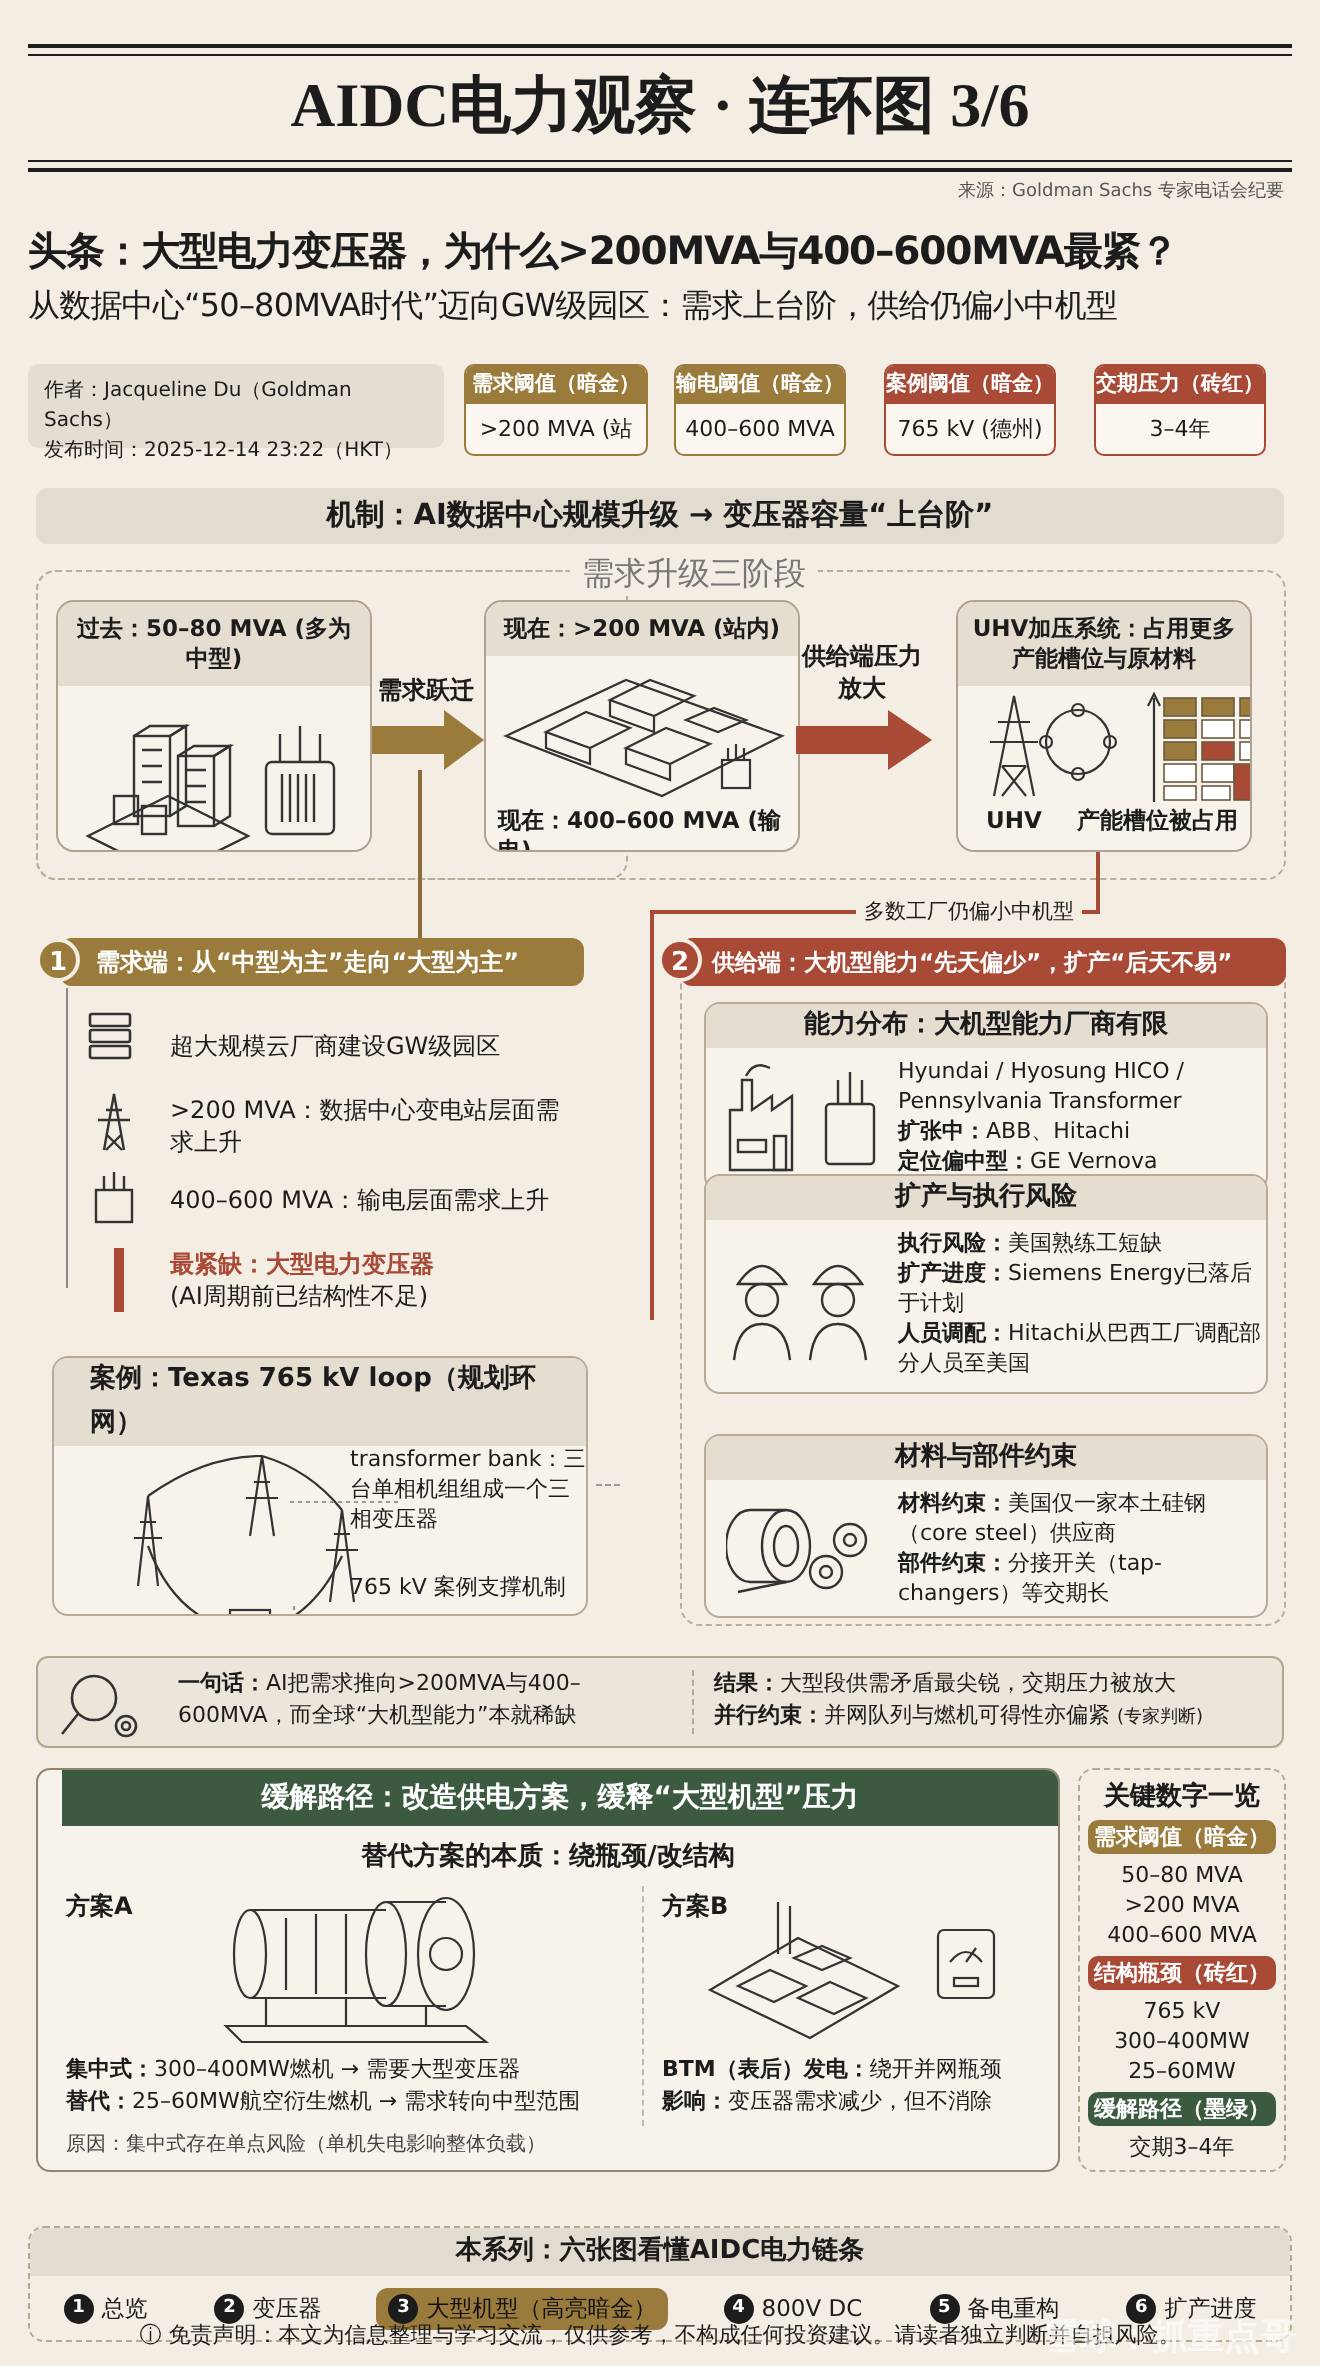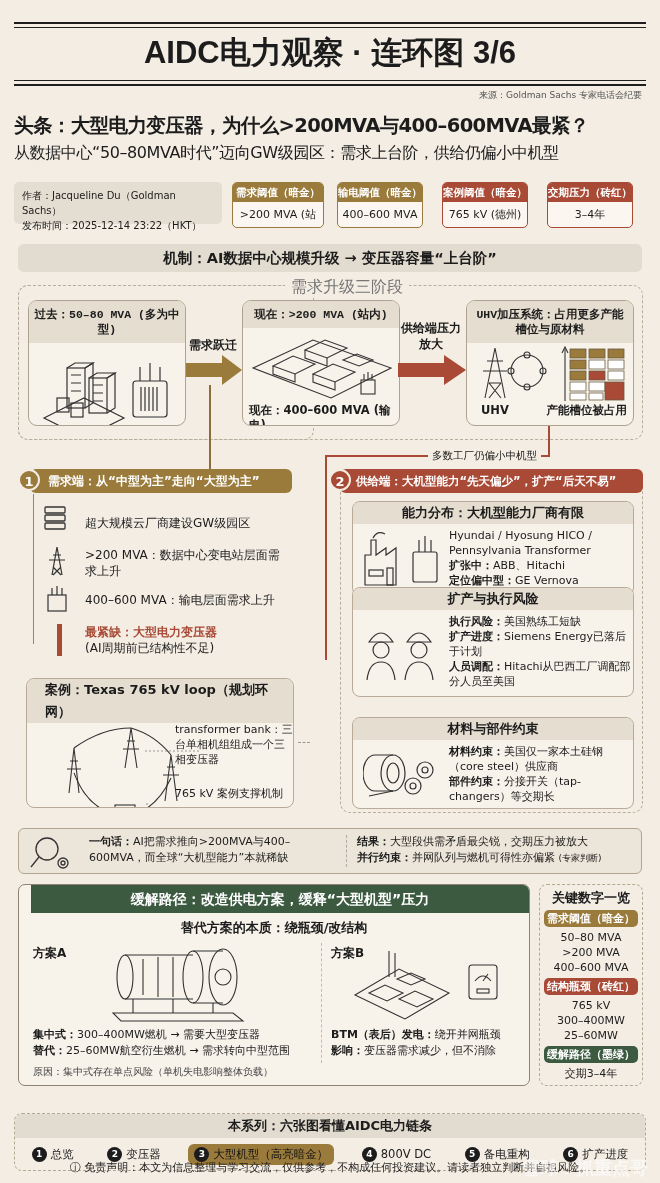--- a/index.html
+++ b/index.html
@@ -11,37 +11,37 @@
     position: relative;
   }
   .abs { position: absolute; }
   .gold { background: #9a7b3c; }
   .brick { background: #a84a36; }
   .green { background: #3b5a40; margin-left: 12px; }
 
   
   .rule { left: 14px; right: 14px; height: 2px; background: #1e1e1e; }
   .rule.thin { height: 1px; }
-  .title { left: 0; right: 0; top: 32px; text-align: center; font-family: Liberation Sans, sans-serif; font-weight: bold; font-size: 31px; letter-spacing: 0px; }
+  .title { left: 0; right: 0; top: 32px; text-align: center; font-family: Liberation Serif, serif; font-weight: bold; font-size: 31px; letter-spacing: 0px; }
   .source { right: 18px; top: 89px; font-size: 9px; color: #555; }
   .headline { left: 14px; top: 112px; font-size: 19.5px; font-weight: bold; letter-spacing: -0.6px; white-space: nowrap; }
   .subline { left: 14px; top: 143px; font-size: 16px; white-space: nowrap; letter-spacing: -0.4px; }
 
   .author { left: 14px; top: 182px; width: 208px; height: 42px; background: #e4ddd1; border-radius: 5px; font-size: 10px; padding: 6px 8px; line-height: 15px; }
   .meta-card { top: 182px; height: 46px; border: 1.5px solid #9a7b3c; border-radius: 5px; background: #fbf7f0; overflow: hidden; }
   .meta-card .lab { height: 19px; color: #fff; font-size: 10.5px; text-align: center; line-height: 19px; font-weight: bold; }
   .meta-card .val { text-align: center; font-size: 11px; line-height: 25px; }
   .meta-card.red { border-color: #a84a36; }
 
   .band { left: 18px; right: 18px; background: #e2dbcf; border-radius: 6px; text-align: center; font-weight: bold; }
   .mech { top: 244px; height: 28px; line-height: 28px; font-size: 14.5px; }
 
   .dash-box { border: 1px dashed #b9ad9c; border-radius: 10px; }
   .stage { background: #f7f2ea; border: 1.5px solid #b0a290; border-radius: 9px; overflow: hidden; }
-  .stage .hd { background: #e5ddd0; font-size: 11.5px; font-weight: bold; text-align: center; padding: 6px 4px; line-height: 15px; font-family: Liberation Mono, monospace; }
+  .stage .hd { background: #e5ddd0; font-size: 11.5px; font-weight: bold; text-align: center; padding: 6px 4px; line-height: 15px; }
   .stage-label { font-size: 12px; font-weight: bold; text-align: center; line-height: 16px; }
 
   .sec-pill { height: 24px; border-radius: 6px; color: #fff; font-weight: bold; font-size: 12px; line-height: 24px; padding-left: 18px; }
   .num-circle { width: 22px; height: 22px; border-radius: 50%; color: #fff; font-weight: bold; font-size: 13px; text-align: center; line-height: 22px; border: 2px solid #f3ede3; }
 
   .item-txt { font-size: 12px; line-height: 16px; }
   .sub-card { background: #f7f2ea; border: 1.5px solid #b8aa96; border-radius: 8px; overflow: hidden; }
   .sub-card .hd { background: #e4ddd0; text-align: center; font-weight: bold; font-size: 13px; line-height: 22px; }
   .sub-card .tx { font-size: 11px; line-height: 15px; }
   .b { font-weight: bold; }
@@ -155,21 +155,21 @@
     </g>
   </svg>
   <div style="font-size:11.5px;font-weight:bold;padding-left:6px">现在：400–600 MVA (输电)</div>
 </div>
 
 <div class="abs stage-label" style="left:400px;top:320px;width:62px">供给端压力放大</div>
 <svg class="abs" style="left:398px;top:355px" width="68" height="30">
     <path d="M0 8 H46 V0 L68 15 L46 30 V22 H0 Z" fill="#a84a36"></path>
   </svg>
 
-<div class="abs stage" style="left:466px;top:300px;width:168px;height:126px">
+<div class="abs stage" style="left:478px;top:300px;width:148px;height:126px">
   <div class="hd">UHV加压系统：占用更多产能槽位与原材料</div>
   <svg width="168" height="60" viewBox="0 0 168 60">
     <g fill="none" stroke="#333" stroke-width="1.1">
       <path d="M18 55 L28 5 L38 55 M20 18 H36 M16 28 H40 M22 40 L34 40 M22 40 L34 55 M34 40 L22 55"></path>
       <circle cx="60" cy="28" r="16"></circle>
         <circle cx="60" cy="12" r="3"></circle>
         <circle cx="76" cy="28" r="3"></circle>
         <circle cx="60" cy="44" r="3"></circle>
         <circle cx="44" cy="28" r="3"></circle>
       <line x1="98" y1="58" x2="98" y2="6"></line>

